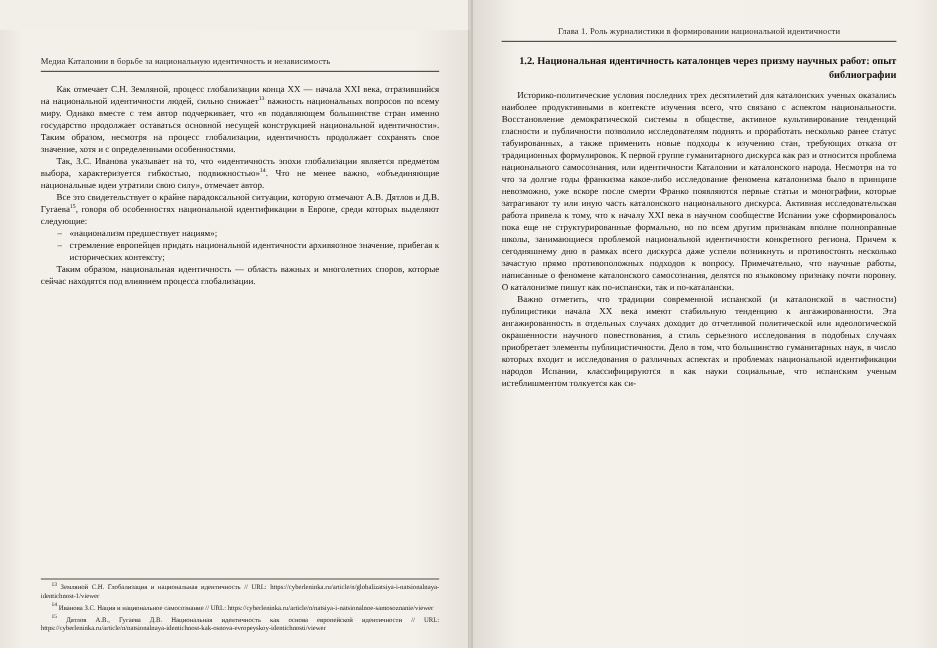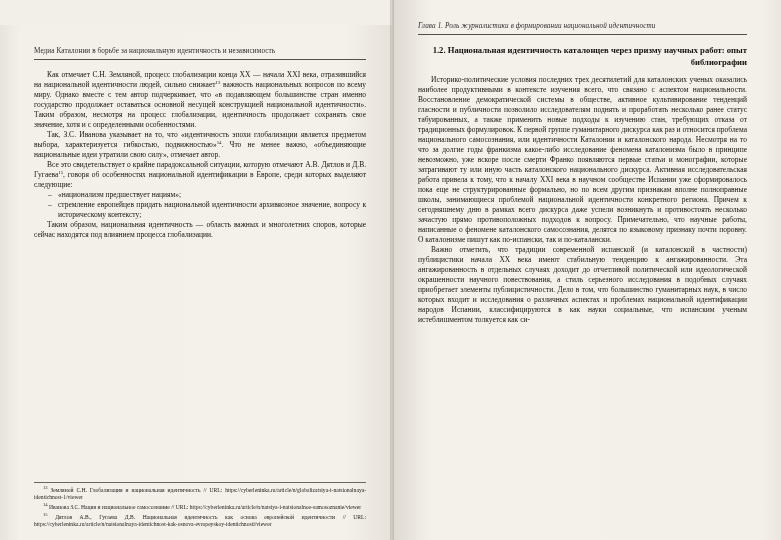--- a/index.html
+++ b/index.html
@@ -51,21 +51,21 @@
   .running-head {
     font-size: 7.2px;
     color: #2b2b2b;
     letter-spacing: 0.1px;
     padding-bottom: 4px;
     border-bottom: 0.8px solid #55504a;
     margin-bottom: 10px;
     white-space: nowrap;
     overflow: hidden;
   }
-  .rh-right { text-align: left; font-style: italic; }
+  .rh-right { text-align: center; }
   .section-title {
     text-align: right;
     font-weight: bold;
     font-size: 8.6px;
     line-height: 1.35;
     margin: 0 0 7px 0;
     color: #14110f;
   }
   p.body {
     margin: 0;
@@ -140,21 +140,21 @@
 
     <div class="leaf leaf-left">
       <div class="running-head">Медиа Каталонии в борьбе за национальную идентичность и независимость</div>
 
       <p class="body" id="lp1">Как отмечает С.Н. Земляной, процесс глобализации конца XX — начала XXI века, отразившийся на национальной идентичности людей, сильно снижает<sup class="fnref">13</sup> важность национальных вопросов по всему миру. Однако вместе с тем автор подчеркивает, что «в подавляющем большинстве стран именно государство продолжает оставаться основной несущей конструкцией национальной идентичности». Таким образом, несмотря на процесс глобализации, идентичность продолжает сохранять свое значение, хотя и с определенными особенностями.</p>
       <p class="body" id="lp2">Так, З.С. Иванова указывает на то, что «идентичность эпохи глобализации является предметом выбора, характеризуется гибкостью, подвижностью»<sup class="fnref">14</sup>. Что не менее важно, «объединяющие национальные идеи утратили свою силу», отмечает автор.</p>
       <p class="body" id="lp3">Все это свидетельствует о крайне парадоксальной ситуации, которую отмечают А.В. Дятлов и Д.В. Гугаева<sup class="fnref">15</sup>, говоря об особенностях национальной идентификации в Европе, среди которых выделяют следующие:</p>
 
       <ul class="dashlist" id="llist">
           <li>«национализм предшествует нациям»;</li>
-          <li>стремление европейцев придать национальной идентичности архивяозное значение, вопросу к историческому контексту;</li>
+          <li>стремление европейцев придать национальной идентичности архивяозное значение, прибегая к исторических контексту;</li>
         </ul>
 
       <p class="body">Таким образом, национальная идентичность — область важных и многолетних споров, которые сейчас находятся под влиянием процесса глобализации.</p>
 
       <div class="footnotes" id="lfoot">
           <div class="footnote"><sup>13</sup> Земляной С.Н. Глобализация и национальная идентичность // URL: https://cyberleninka.ru/article/n/globalizatsiya-i-natsionalnaya-identichnost-1/viewer</div>
           <div class="footnote"><sup>14</sup> Иванова З.С. Нация и национальное самосознание // URL: https://cyberleninka.ru/article/n/natsiya-i-natsionalnoe-samosoznanie/viewer</div>
           <div class="footnote"><sup>15</sup> Дятлов А.В., Гугаева Д.В. Национальная идентичность как основа европейской идентичности // URL: https://cyberleninka.ru/article/n/natsionalnaya-identichnost-kak-osnova-evropeyskoy-identichnosti/viewer</div>
         </div>
 

